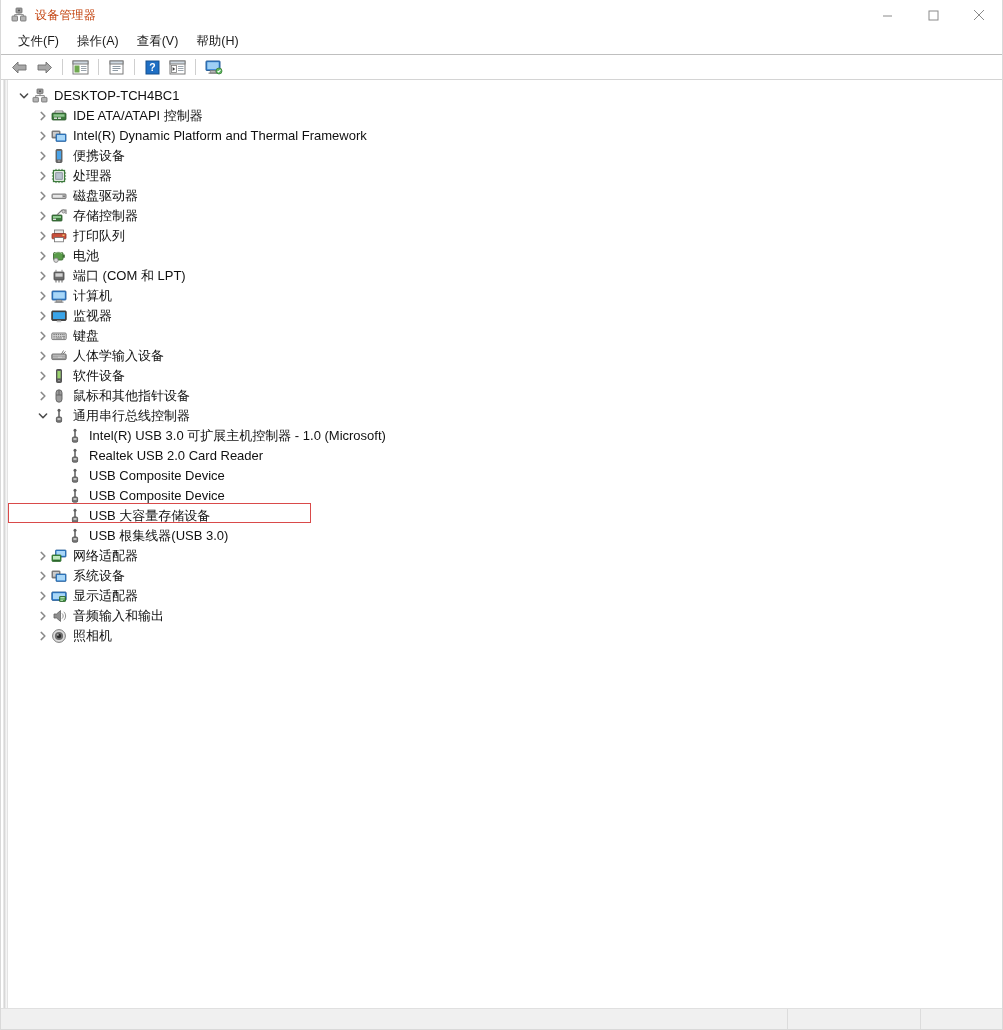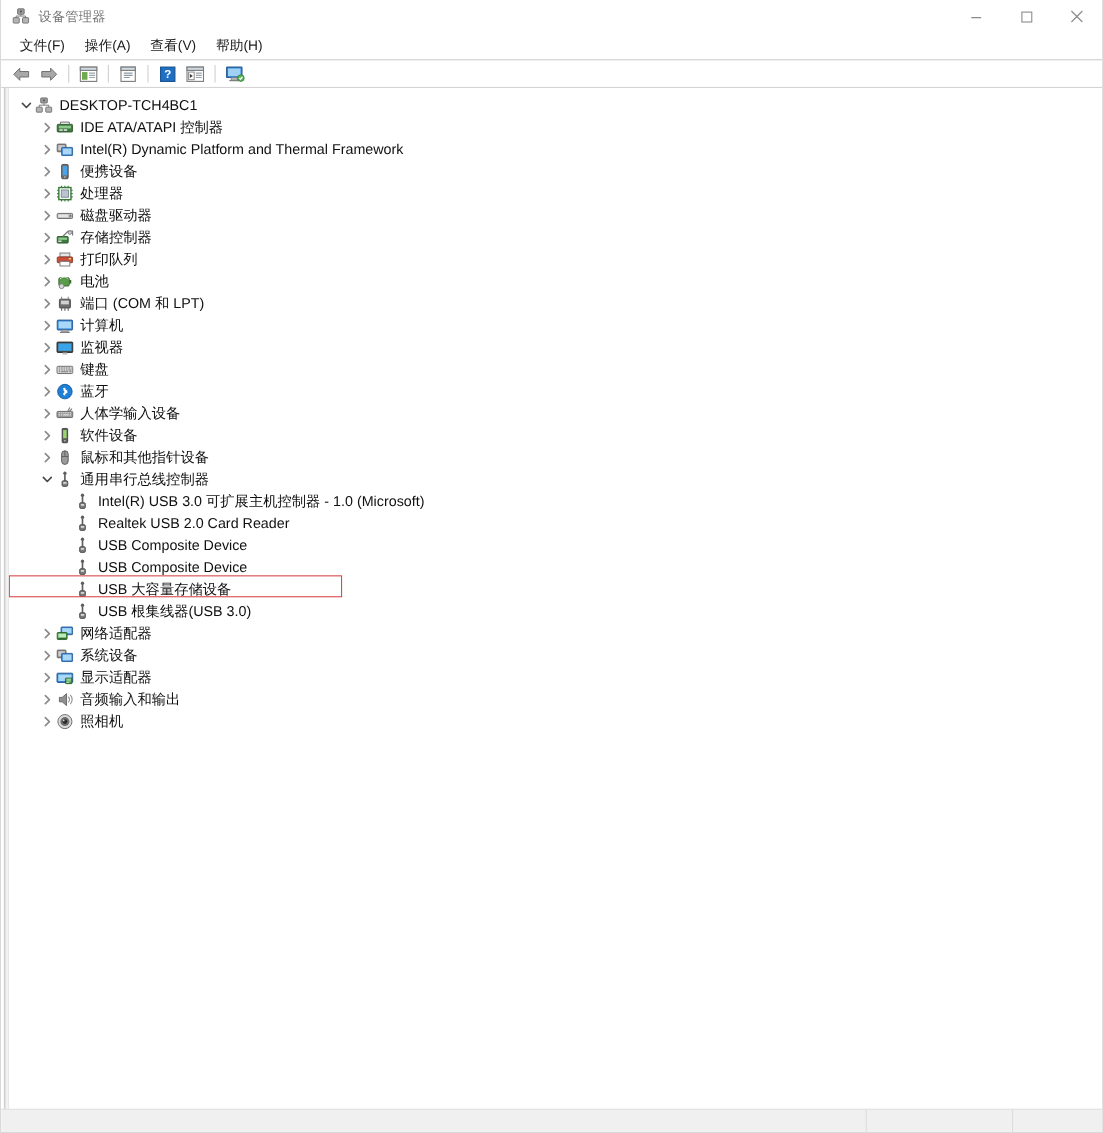--- a/index.html
+++ b/index.html
@@ -31,21 +31,21 @@
   }
   .title-icon {
     margin-left: 10px;
     width: 16px; height: 16px;
     flex: 0 0 16px;
     display: block;
   }
   .title-text {
     margin-left: 8px;
     font-size: 12px;
-    color: #737373;
+    color: #c2410c;
     letter-spacing: 0.2px;
     text-align: right;
   }
   .winbtns {
     position: absolute;
     right: 0; top: 0;
     height: 30px;
     display: flex;
   }
   .winbtn {
@@ -464,32 +464,20 @@
           </svg>
           <span class="label">键盘</span>
         </div>
         <div class="row lvl1">
           <span class="chev">
             <svg width="10" height="10" viewBox="0 0 10 10">
               <path d="M3.2 1.4 L6.9 5 L3.2 8.6" stroke="#8a8a8a" stroke-width="1.5" fill="none" stroke-linecap="round" stroke-linejoin="round"></path>
             </svg>
           </span>
           <svg class="nodeicon" viewBox="0 0 16 16">
-            <circle cx="8" cy="8" r="6.6" fill="#1e7fd6" stroke="#15599a" stroke-width="0.8"></circle>
-            <path d="M6.6 5 L9.8 7.4 L6.6 10.2 M6.6 11 L9.8 8.6 L6.6 6.2 M7.9 4.6 V11.6" stroke="#ffffff" stroke-width="1" fill="none"></path>
-          </svg>
-          <span class="label">蓝牙</span>
-        </div>
-        <div class="row lvl1">
-          <span class="chev">
-            <svg width="10" height="10" viewBox="0 0 10 10">
-              <path d="M3.2 1.4 L6.9 5 L3.2 8.6" stroke="#8a8a8a" stroke-width="1.5" fill="none" stroke-linecap="round" stroke-linejoin="round"></path>
-            </svg>
-          </span>
-          <svg class="nodeicon" viewBox="0 0 16 16">
             <rect x="0.8" y="6" width="14.4" height="5.6" rx="1" fill="#9a9a9a" stroke="#6a6a6a" stroke-width="0.9"></rect>
             <path d="M2.4 7.2h1.2M4.4 7.2h1.2M6.4 7.2h1.2M8.4 7.2h1.2M10.4 7.2h1.2M12.4 7.2h1.2M2.4 9.2h1.2M4.4 9.2h1.2M6.4 9.2h5.2M12.4 9.2h1.2" stroke="#e2e2e2" stroke-width="1"></path>
             <path d="M10.5 6 L12.5 2.5 M12 6 L14.5 3.4" stroke="#7a7a7a" stroke-width="1"></path>
           </svg>
           <span class="label">人体学输入设备</span>
         </div>
         <div class="row lvl1">
           <span class="chev">
             <svg width="10" height="10" viewBox="0 0 10 10">
               <path d="M3.2 1.4 L6.9 5 L3.2 8.6" stroke="#8a8a8a" stroke-width="1.5" fill="none" stroke-linecap="round" stroke-linejoin="round"></path>

